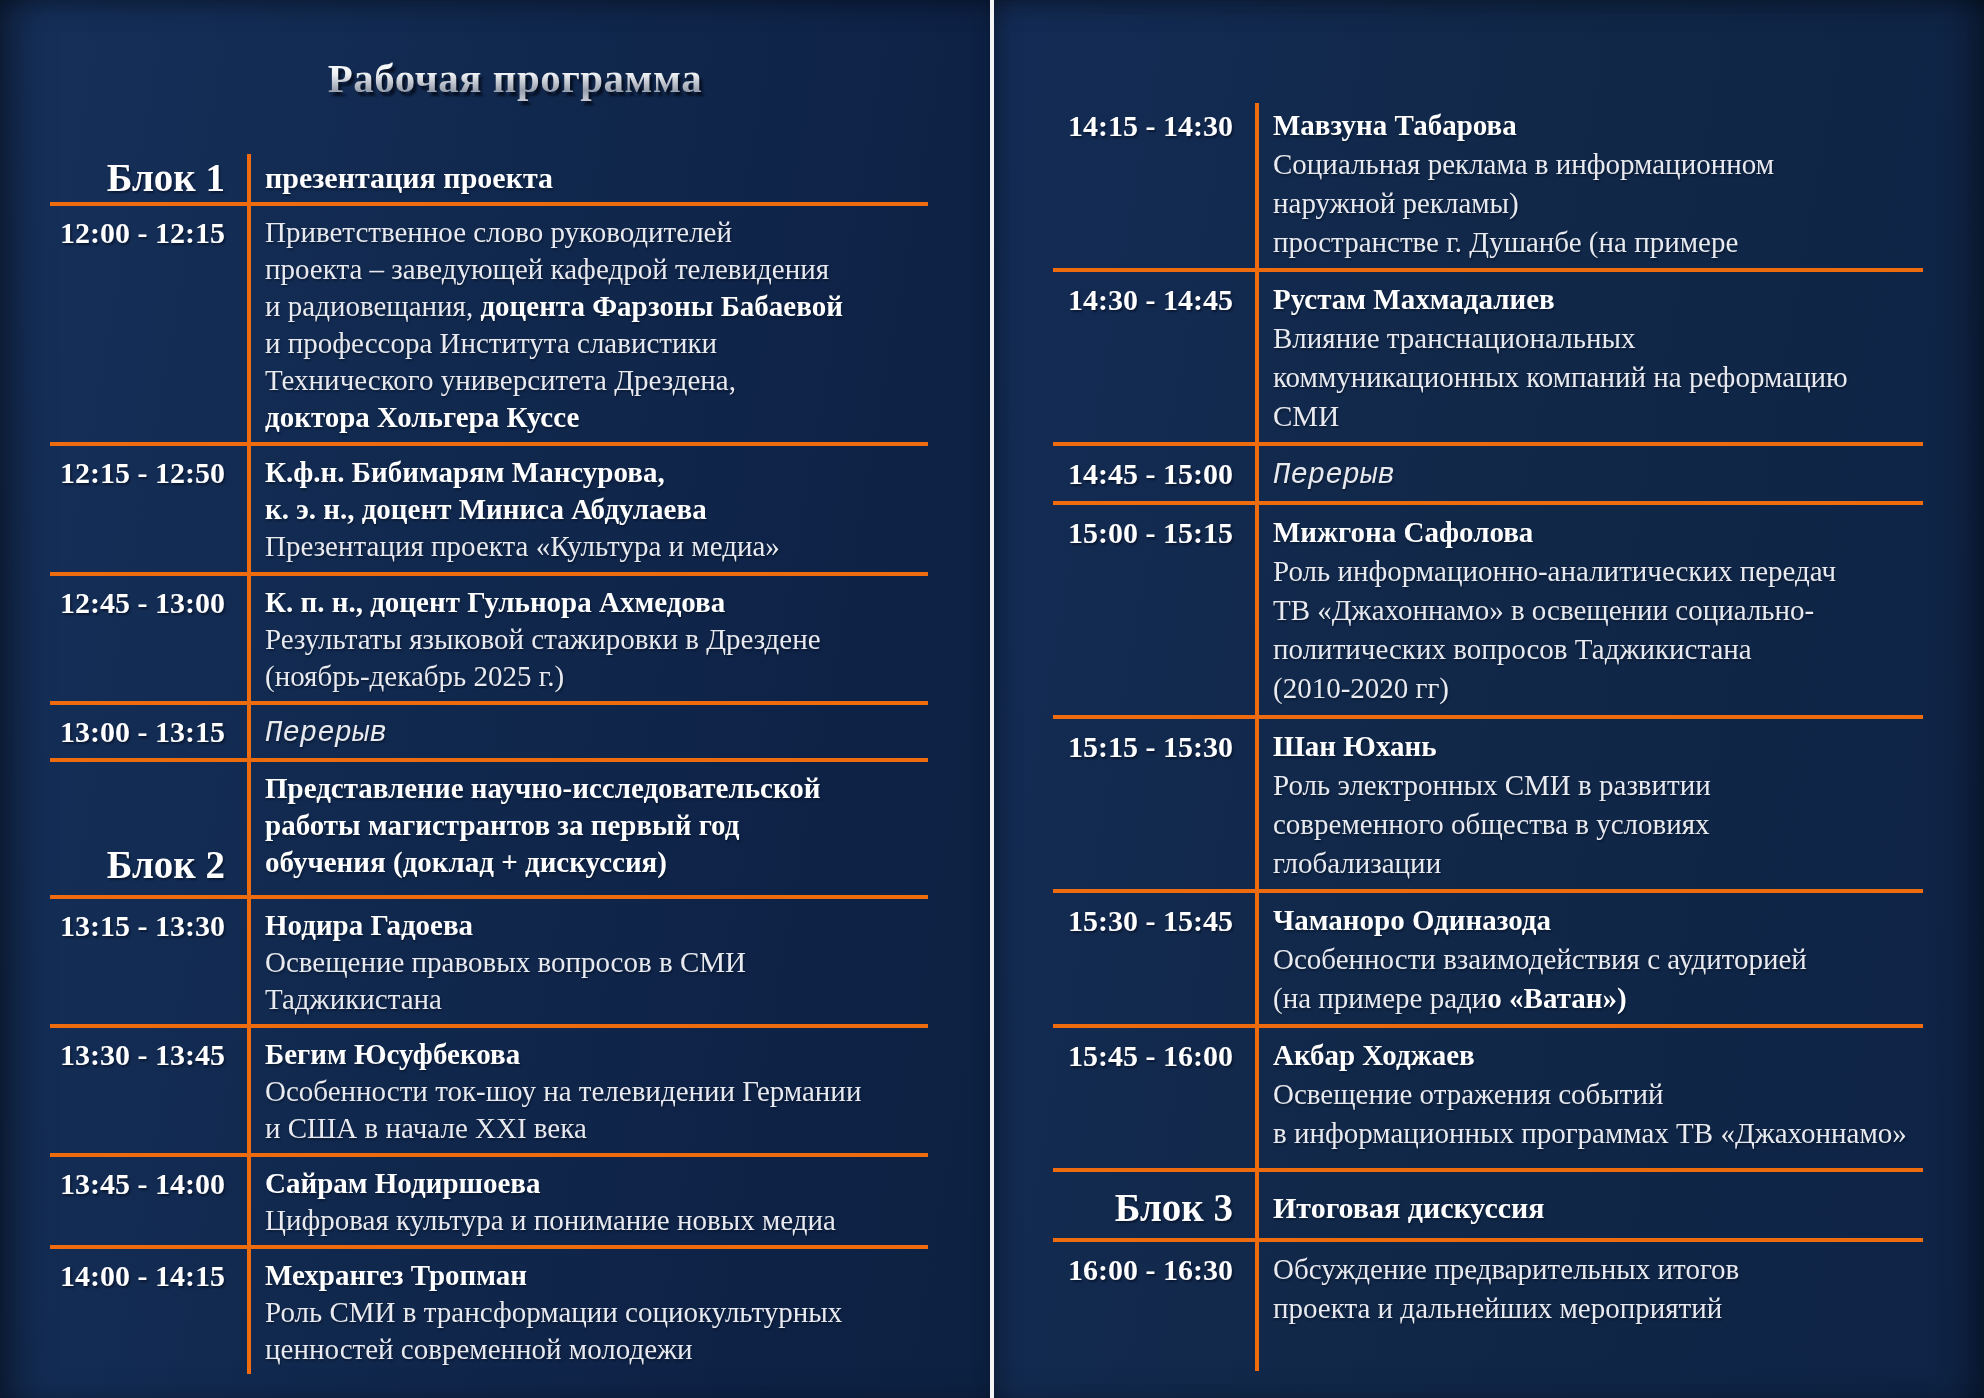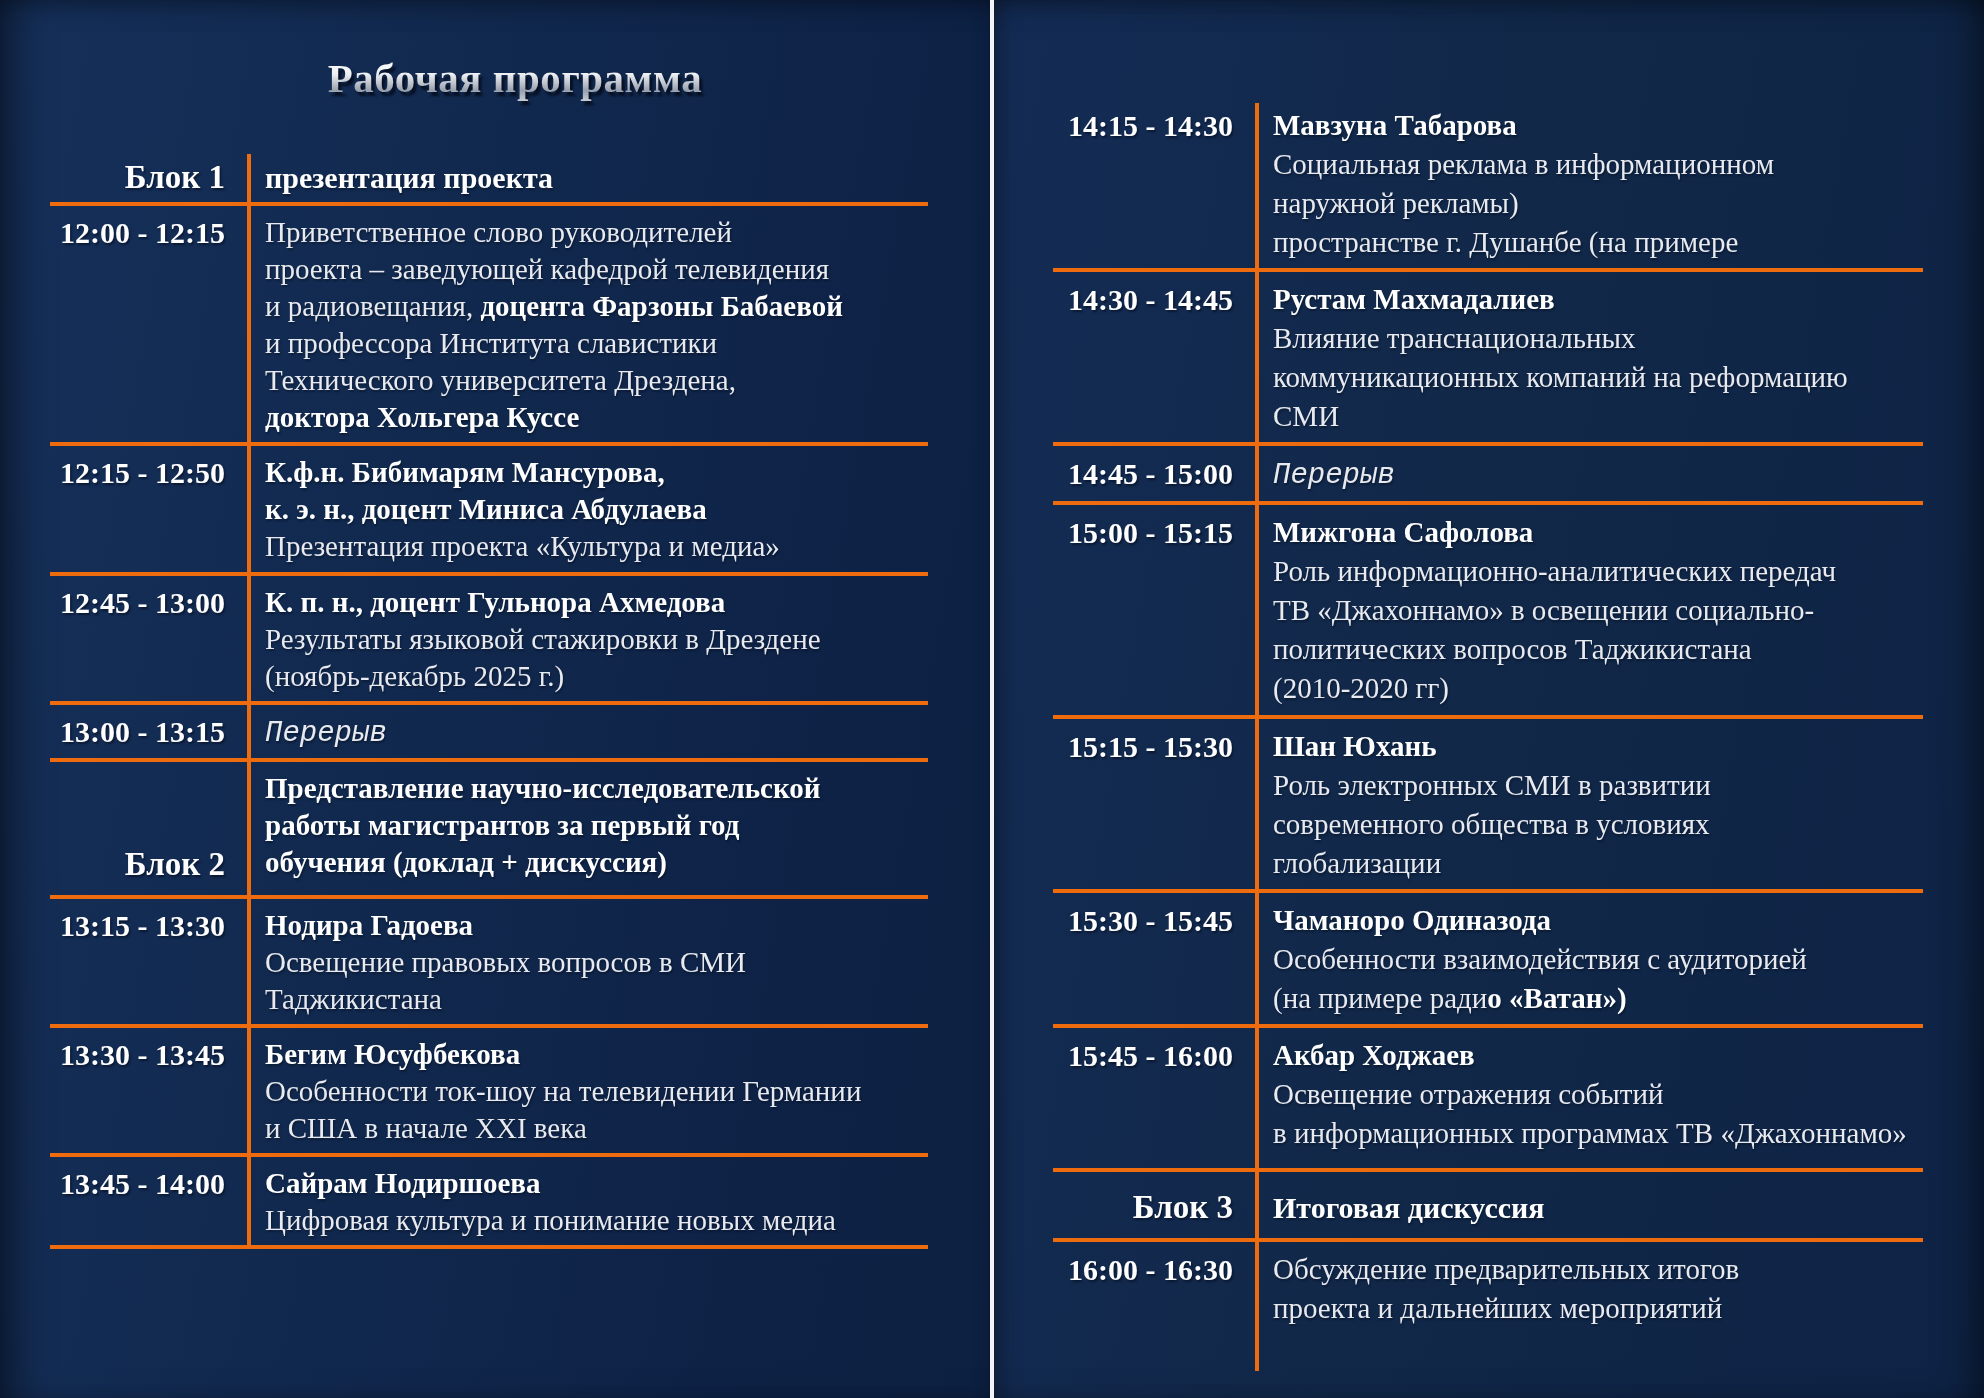--- a/index.html
+++ b/index.html
@@ -41,21 +41,21 @@
     font-size:29px;line-height:var(--lh);color:#e8eaef;
     text-shadow:1px 2px 2px rgba(3,10,25,.45);
   }
   .line{white-space:nowrap;}
   .seg.b{font-weight:bold;color:#ffffff;}
   .seg.i{font-style:italic;font-family:Liberation Mono, monospace;}
   .row.header .cell{padding-top:5px;}
   .row.header .content,.row.block-header .content{font-size:30px;}
   .row.block-mid .time{display:flex;align-items:flex-end;justify-content:flex-end;padding-bottom:12px;}
   .row.block-header .cell{padding-top:16px;}
-  .block-label{font-size:33px;}
+  .block-label{font-size:39px;}
   .page-right .row.first .cell{padding-top:3px;}
 </style>
 </head>
 <body>
 
 <div id="canvas">
   <div class="page page-left">
     <div class="title">Рабочая программа</div>
     <div class="table">
         <div class="row header" style="min-height: 51px;">
@@ -121,20 +121,28 @@
             <div class="line"><span class="seg">и США в начале XXI века</span></div>
           </div>
         </div>
         <div class="row" style="min-height: 85px;">
           <div class="cell time">13:45 - 14:00</div>
           <div class="cell content">
             <div class="line"><span class="seg b">Сайрам Нодиршоева</span></div>
             <div class="line"><span class="seg">Цифровая культура и понимание новых медиа</span></div>
           </div>
         </div>
+        <div class="row last" style="min-height: 123px;">
+          <div class="cell time">14:00 - 14:15</div>
+          <div class="cell content">
+            <div class="line"><span class="seg b">Мехрангез Тропман</span></div>
+            <div class="line"><span class="seg">Роль СМИ в трансформации социокультурных</span></div>
+            <div class="line"><span class="seg">ценностей современной молодежи</span></div>
+          </div>
+        </div>
       </div>
   </div>
   <div class="divider"></div>
   <div class="page page-right">
     <div class="table">
         <div class="row first" style="min-height: 167px;">
           <div class="cell time">14:15 - 14:30</div>
           <div class="cell content">
             <div class="line"><span class="seg b">Мавзуна Табарова</span></div>
             <div class="line"><span class="seg">Социальная реклама в информационном</span></div>

